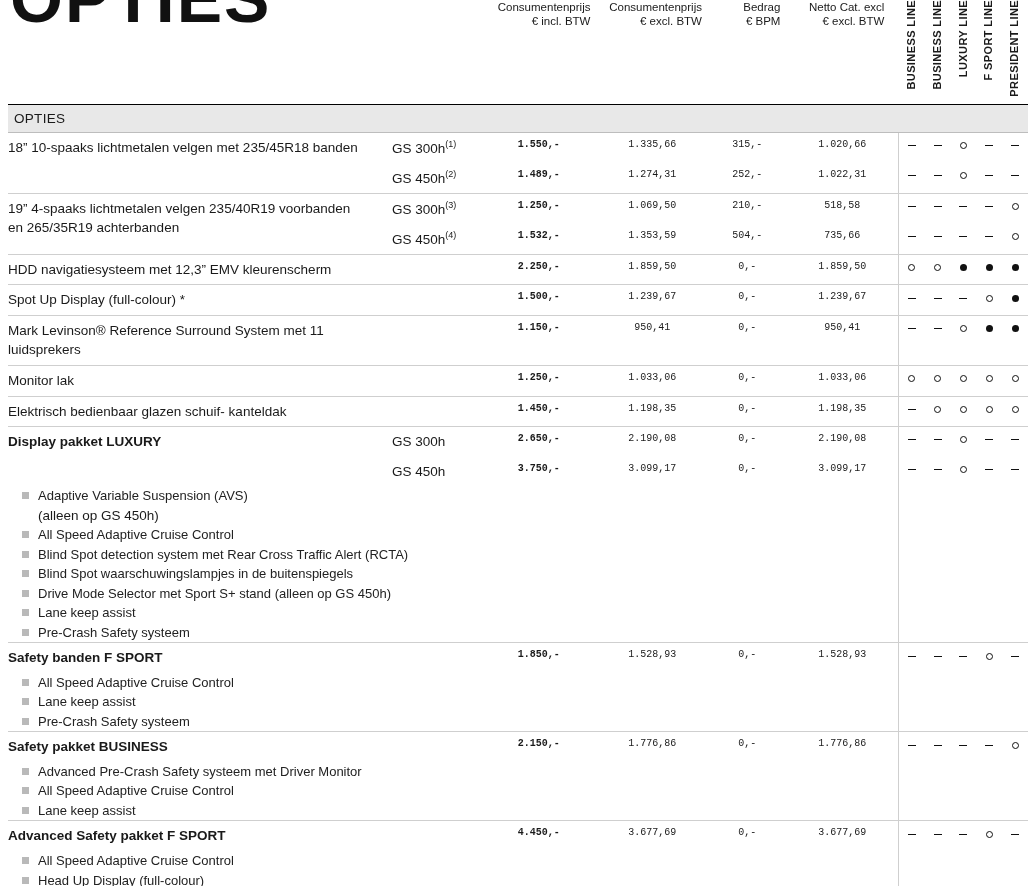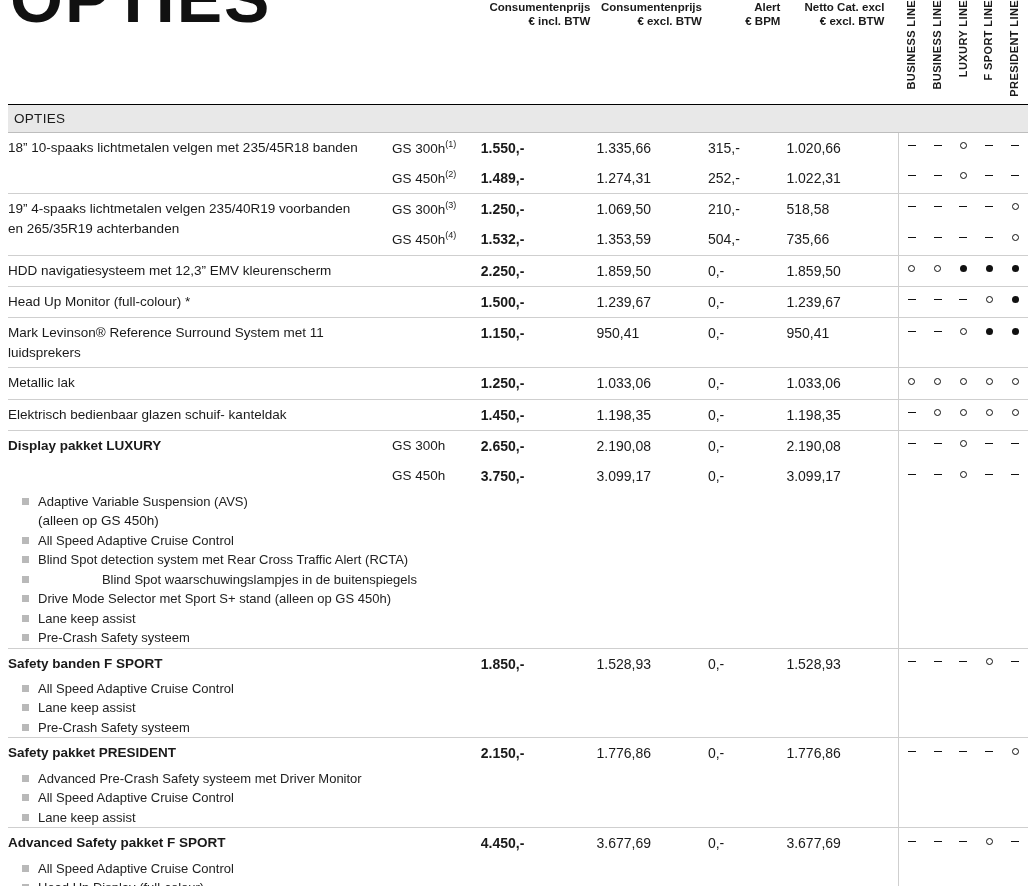--- a/index.html
+++ b/index.html
@@ -59,21 +59,21 @@
     font-weight: bold;
     font-size: 11.5px;
     line-height: 1.25;
     text-align: right;
     white-space: nowrap;
   }
   .colhead th.money {
     padding-right: 6px;
   }
   .colhead th .sub {
-    font-weight: bold;
+    font-weight: normal;
     font-size: 11.5px;
     display: block;
   }
   th.vert {
     width: 25px;
     text-align: center;
     vertical-align: bottom;
     padding-bottom: 4px;
   }
   th.vert span {
@@ -119,25 +119,26 @@
     font-size: 13.5px;
     line-height: 1.45;
     white-space: nowrap;
     width: 86px;
     text-align: left;
   }
   td.variant sup {
     font-size: 9px;
   }
   td.m {
-    text-align: left;
+    text-align: center;
     padding-right: 6px;
-    font-size: 14px;
+    font-size: 10px;
     line-height: 1.45;
     white-space: nowrap;
+    font-family: Liberation Mono, monospace;
   }
   td.m1 { width: 112px; font-weight: bold; }
   td.m2 { width: 108px; }
   td.m3 { width: 76px; }
   td.m4 { width: 108px; padding-right: 14px; }
 
   td.mark {
     text-align: center;
     font-size: 12px;
     width: 25px;
@@ -209,21 +210,21 @@
         <th></th>
         <th class="money">
           <span class="sub">Consumentenprijs</span>
           <span class="sub">€ incl. BTW</span>
         </th>
         <th class="money">
           <span class="sub">Consumentenprijs</span>
           <span class="sub">€ excl. BTW</span>
         </th>
         <th class="money">
-          <span class="sub">Alert</span>
+          <span class="sub">Bedrag</span>
           <span class="sub">€ BPM</span>
         </th>
         <th class="money" style="padding-right:14px">
           <span class="sub">Netto Cat. excl</span>
           <span class="sub">€ excl. BTW</span>
         </th>
         <th class="vert"><span>BUSINESS LINE</span></th>
         <th class="vert"><span>BUSINESS LINE</span></th>
         <th class="vert"><span>LUXURY LINE</span></th>
         <th class="vert"><span>F SPORT LINE</span></th>
@@ -299,21 +300,21 @@
           <td class="m m3">0,-</td>
           <td class="m m4">1.859,50</td>
           <td class="mark firstmark"><span class="dot-open"></span></td>
           <td class="mark"><span class="dot-open"></span></td>
           <td class="mark"><span class="dot-full"></span></td>
           <td class="mark"><span class="dot-full"></span></td>
           <td class="mark"><span class="dot-full"></span></td>
         </tr>
         <tr class="row">
           <td class="desc" rowspan="1">
-            <div>Head Up Monitor (full-colour) *</div>
+            <div>Spot Up Display (full-colour) *</div>
           </td>
           <td class="variant"></td>
           <td class="m m1">1.500,-</td>
           <td class="m m2">1.239,67</td>
           <td class="m m3">0,-</td>
           <td class="m m4">1.239,67</td>
           <td class="mark firstmark"><span class="dash"></span></td>
           <td class="mark"><span class="dash"></span></td>
           <td class="mark"><span class="dash"></span></td>
           <td class="mark"><span class="dot-open"></span></td>
@@ -329,21 +330,21 @@
           <td class="m m3">0,-</td>
           <td class="m m4">950,41</td>
           <td class="mark firstmark"><span class="dash"></span></td>
           <td class="mark"><span class="dash"></span></td>
           <td class="mark"><span class="dot-open"></span></td>
           <td class="mark"><span class="dot-full"></span></td>
           <td class="mark"><span class="dot-full"></span></td>
         </tr>
         <tr class="row">
           <td class="desc" rowspan="1">
-            <div>Metallic lak</div>
+            <div>Monitor lak</div>
           </td>
           <td class="variant"></td>
           <td class="m m1">1.250,-</td>
           <td class="m m2">1.033,06</td>
           <td class="m m3">0,-</td>
           <td class="m m4">1.033,06</td>
           <td class="mark firstmark"><span class="dot-open"></span></td>
           <td class="mark"><span class="dot-open"></span></td>
           <td class="mark"><span class="dot-open"></span></td>
           <td class="mark"><span class="dot-open"></span></td>
@@ -434,21 +435,21 @@
           <td style="padding-top: 0px; padding-bottom: 0px;"></td>
           <td style="padding-top: 0px; padding-bottom: 0px;"></td>
           <td style="padding-top: 0px; padding-bottom: 0px;"></td>
           <td class="mark firstmark" style="padding-top: 0px; padding-bottom: 0px;"></td>
           <td class="mark" style="padding-top: 0px; padding-bottom: 0px;"></td>
           <td class="mark" style="padding-top: 0px; padding-bottom: 0px;"></td>
           <td class="mark" style="padding-top: 0px; padding-bottom: 0px;"></td>
           <td class="mark" style="padding-top: 0px; padding-bottom: 0px;"></td>
         </tr>
         <tr class="row nosep">
-          <td colspan="2" style="padding-top: 0px; padding-bottom: 0px; text-align: center;">
+          <td colspan="2" style="padding-top: 0px; padding-bottom: 0px;">
             <ul class="sub-list">
               <li><span class="bul"></span>Blind Spot waarschuwingslampjes in de buitenspiegels</li>
             </ul>
           </td>
           <td style="padding-top: 0px; padding-bottom: 0px;"></td>
           <td style="padding-top: 0px; padding-bottom: 0px;"></td>
           <td style="padding-top: 0px; padding-bottom: 0px;"></td>
           <td style="padding-top: 0px; padding-bottom: 0px;"></td>
           <td class="mark firstmark" style="padding-top: 0px; padding-bottom: 0px;"></td>
           <td class="mark" style="padding-top: 0px; padding-bottom: 0px;"></td>
@@ -562,21 +563,21 @@
           <td style="padding-top: 0px; padding-bottom: 0px;"></td>
           <td style="padding-top: 0px; padding-bottom: 0px;"></td>
           <td class="mark firstmark" style="padding-top: 0px; padding-bottom: 0px;"></td>
           <td class="mark" style="padding-top: 0px; padding-bottom: 0px;"></td>
           <td class="mark" style="padding-top: 0px; padding-bottom: 0px;"></td>
           <td class="mark" style="padding-top: 0px; padding-bottom: 0px;"></td>
           <td class="mark" style="padding-top: 0px; padding-bottom: 0px;"></td>
         </tr>
         <tr class="row">
           <td class="desc bold" rowspan="1">
-            <div>Safety pakket PRESIDENT</div>
+            <div>Safety pakket BUSINESS</div>
           </td>
           <td class="variant"></td>
           <td class="m m1">2.150,-</td>
           <td class="m m2">1.776,86</td>
           <td class="m m3">0,-</td>
           <td class="m m4">1.776,86</td>
           <td class="mark firstmark"><span class="dash"></span></td>
           <td class="mark"><span class="dash"></span></td>
           <td class="mark"><span class="dash"></span></td>
           <td class="mark"><span class="dash"></span></td>

